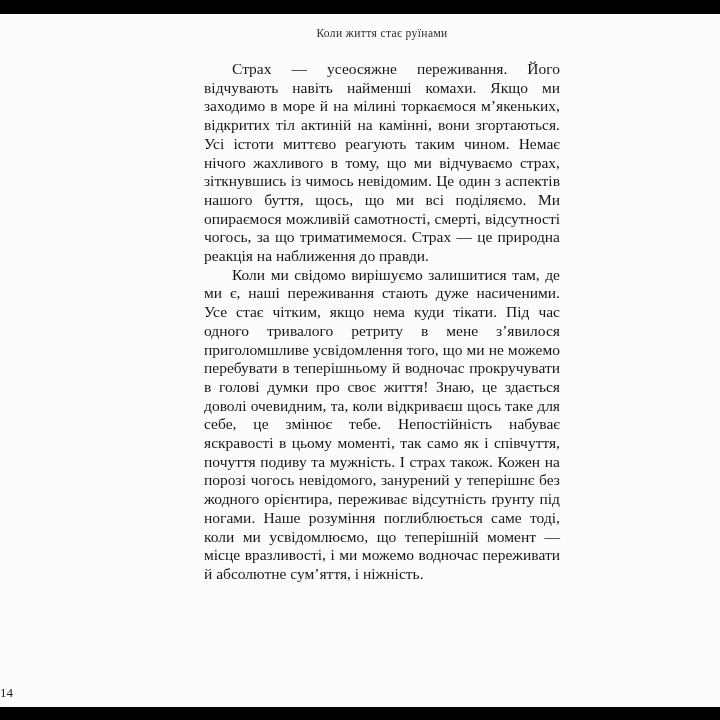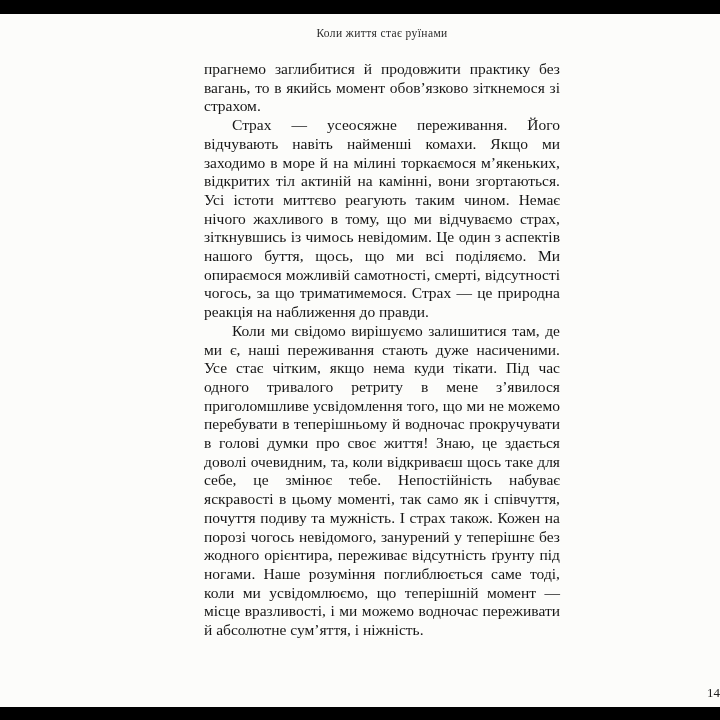--- a/index.html
+++ b/index.html
@@ -58,36 +58,35 @@
   }
   .body-text p.indent {
     text-indent: 28px;
   }
 
   .page-number {
     position: absolute;
     bottom: 6px;
     left: 0;
     right: 0;
-    text-align: right;
+    text-align: left;
     font-size: 13px;
     color: #1c1c1c;
   }
 </style>
 </head>
 <body>
 
 <div class="screen">
   <div class="letterbox top"></div>
 
   <div class="page">
     <div class="running-header">Коли життя стає руїнами</div>
 
     <div class="body-text" id="body-text">
-        <p class="">прагнемо заглибитися й продовжити практику без вагань, то в якийсь момент обов’язково зіткнемося зі страхом.</p>
         <p class="indent">Страх — усеосяжне переживання. Його відчувають навіть найменші комахи. Якщо ми заходимо в море й на мілині торкаємося м’якеньких, відкритих тіл актиній на камінні, вони згортаються. Усі істоти миттєво реагують таким чином. Немає нічого жахливого в тому, що ми відчуваємо страх, зіткнувшись із чимось невідомим. Це один з аспектів нашого буття, щось, що ми всі поділяємо. Ми опираємося можливій самотності, смерті, відсутності чогось, за що триматимемося. Страх — це природна реакція на наближення до правди.</p>
         <p class="indent">Коли ми свідомо вирішуємо залишитися там, де ми є, наші переживання стають дуже насиченими. Усе стає чітким, якщо нема куди тікати. Під час одного тривалого ретриту в мене з’явилося приголомшливе усвідомлення того, що ми не можемо перебувати в теперішньому й водночас прокручувати в голові думки про своє життя! Знаю, це здається доволі очевидним, та, коли відкриваєш щось таке для себе, це змінює тебе. Непостійність набуває яскравості в цьому моменті, так само як і співчуття, почуття подиву та мужність. І страх також. Кожен на порозі чогось невідомого, занурений у теперішнє без жодного орієнтира, переживає відсутність ґрунту під ногами. Наше розуміння поглиблюється саме тоді, коли ми усвідомлюємо, що теперішній момент — місце вразливості, і ми можемо водночас переживати й абсолютне сум’яття, і ніжність.</p>
       </div>
 
     <div class="page-number">14</div>
   </div>
 
   <div class="letterbox bottom"></div>
 </div>
 

